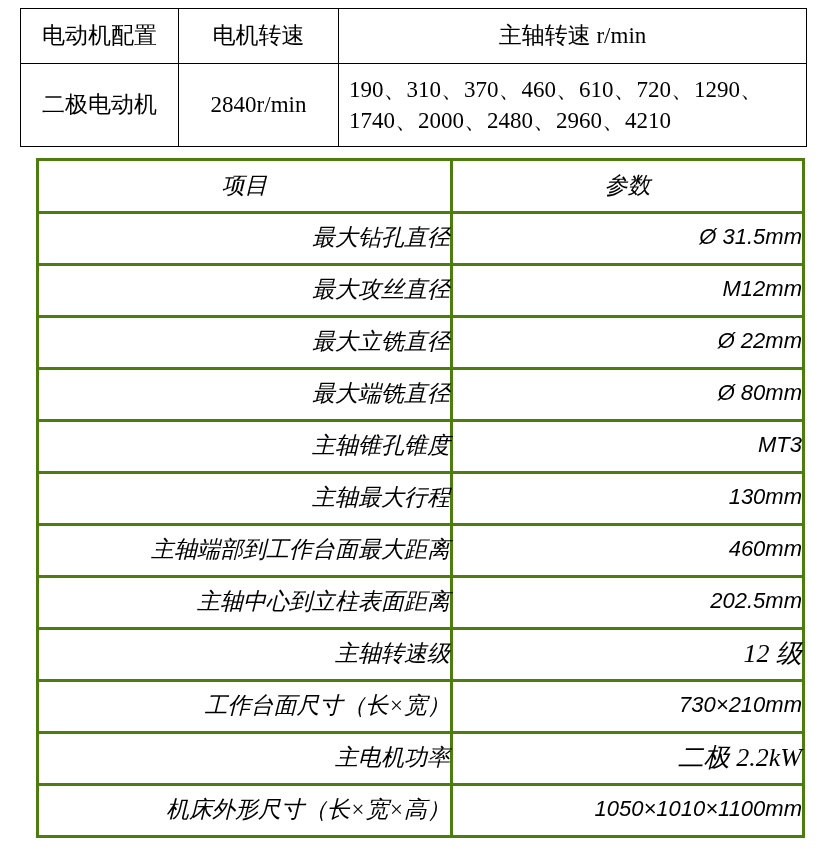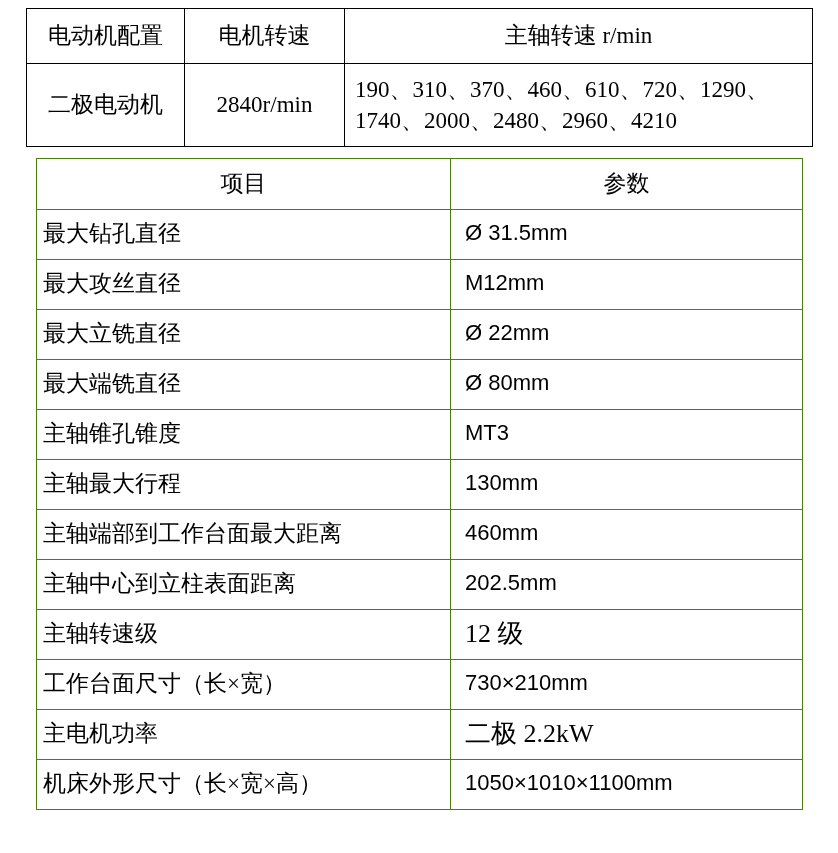--- a/index.html
+++ b/index.html
@@ -16,21 +16,21 @@
   }
   .page {
     position: relative;
     width: 838px;
     height: 853px;
   }
 
   
   .top-table {
     position: absolute;
-    left: 26px;
+    left: 20px;
     top: 8px;
     width: 786px;
     border-collapse: collapse;
     table-layout: fixed;
     font-family: Liberation Serif, serif;
   }
   .top-table td {
     border: 1px solid #000000;
     text-align: center;
     vertical-align: middle;
@@ -62,36 +62,37 @@
   
   .spec-table {
     position: absolute;
     left: 36px;
     top: 158px;
     width: 766px;
     border-collapse: collapse;
     table-layout: fixed;
   }
   .spec-table td, .spec-table th {
-    border: 1px solid #4d7c0f;
+    border: 3px solid #4d7c0f;
     font-size: 23px;
     line-height: 1.2;
     font-weight: normal;
+    font-style: italic;
   }
   .spec-table .c1 { width: 414px; }
   .spec-table .c2 { width: 352px; }
   .spec-table thead td {
     text-align: center;
     height: 46px;
     padding: 2px 0;
   }
   .spec-table tbody td {
     height: 45px;
     padding: 1px 0 3px 6px;
-    text-align: left;
+    text-align: right;
     vertical-align: middle;
   }
   .spec-table tbody td.val {
     font-family: "Liberation Sans", "DejaVu Sans", sans-serif;
     font-size: 22px;
     padding-left: 14px;
   }
   .spec-table tbody td.val.cjk {
     font-family: "Liberation Serif", "DejaVu Serif", serif;
     font-size: 26px;

